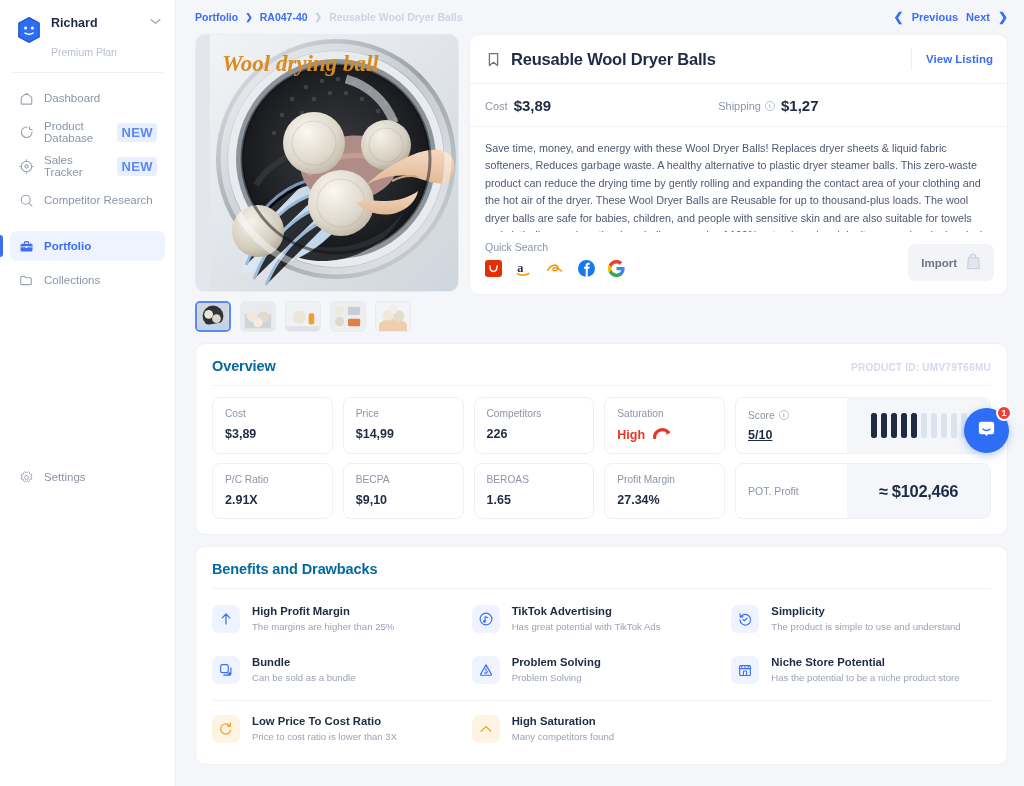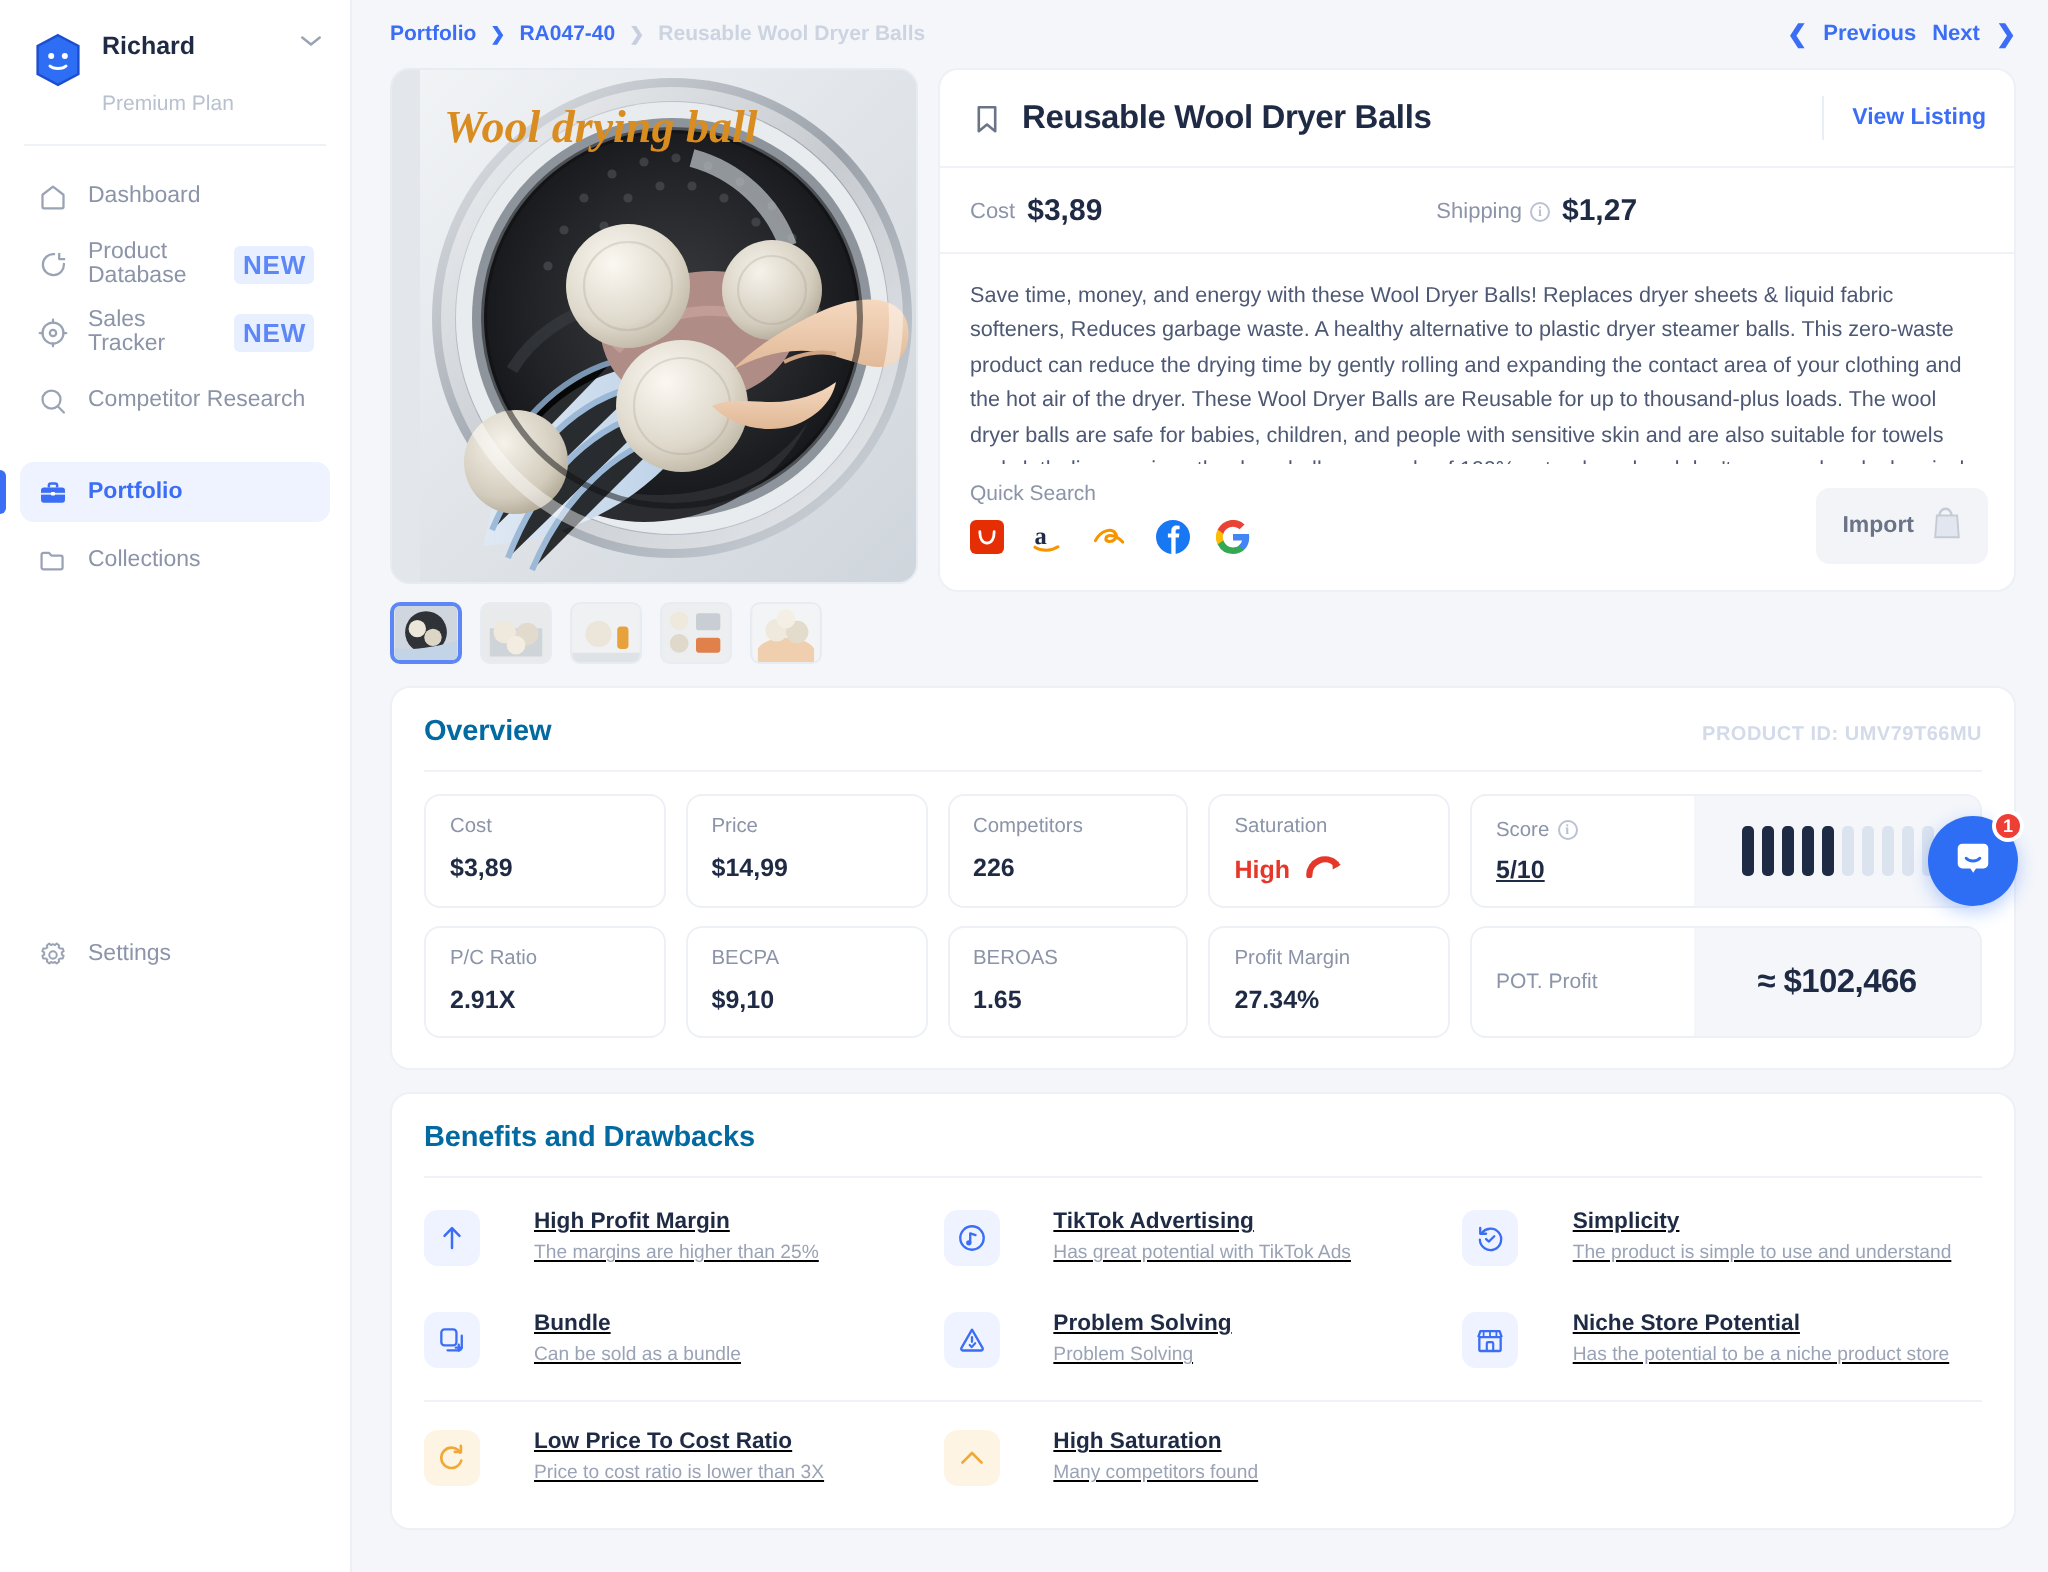--- a/index.html
+++ b/index.html
@@ -148,21 +148,21 @@
   .bars { display: flex; gap: 4px; align-items: center; }
   .bar { width: 6px; height: 25px; border-radius: 2.5px; background: #dbe3ef; }
   .bar.on { background: #1f2a44; }
   .pot-val { font-size: 16.5px; font-weight: 700; color: #1f2a44; letter-spacing: -.3px; }
   .pot-left { padding: 0 12px; flex: 1; }
   .pot-left .mlabel { font-size: 10.5px; }
 
   
   .bd-grid { padding: 4px 16px 10px 16px; }
   .bd-row { display: flex; }
-  .bd-item { flex: 1; display: flex; align-items: flex-end; gap: 27px; padding: 11px 6px 11px 0; text-decoration: underline; }
+  .bd-item { flex: 1; display: flex; align-items: flex-end; gap: 12px; padding: 11px 6px 11px 0; }
   .bd-ic {
     width: 28px; height: 28px; flex: 0 0 28px; border-radius: 7px;
     display: flex; align-items: center; justify-content: center;
     background: #eef3ff;
   }
   .bd-ic.warn { background: #fdf4e3; }
   .bd-txt { line-height: 1.25; }
   .bd-t { font-size: 11.3px; font-weight: 700; color: #1f2a44; }
   .bd-s { font-size: 9.6px; color: #9aa3b5; margin-top: 3px; }
   .bd-sep { height: 1px; background: #f0f2f7; margin: 5px 0 2px 0; }

